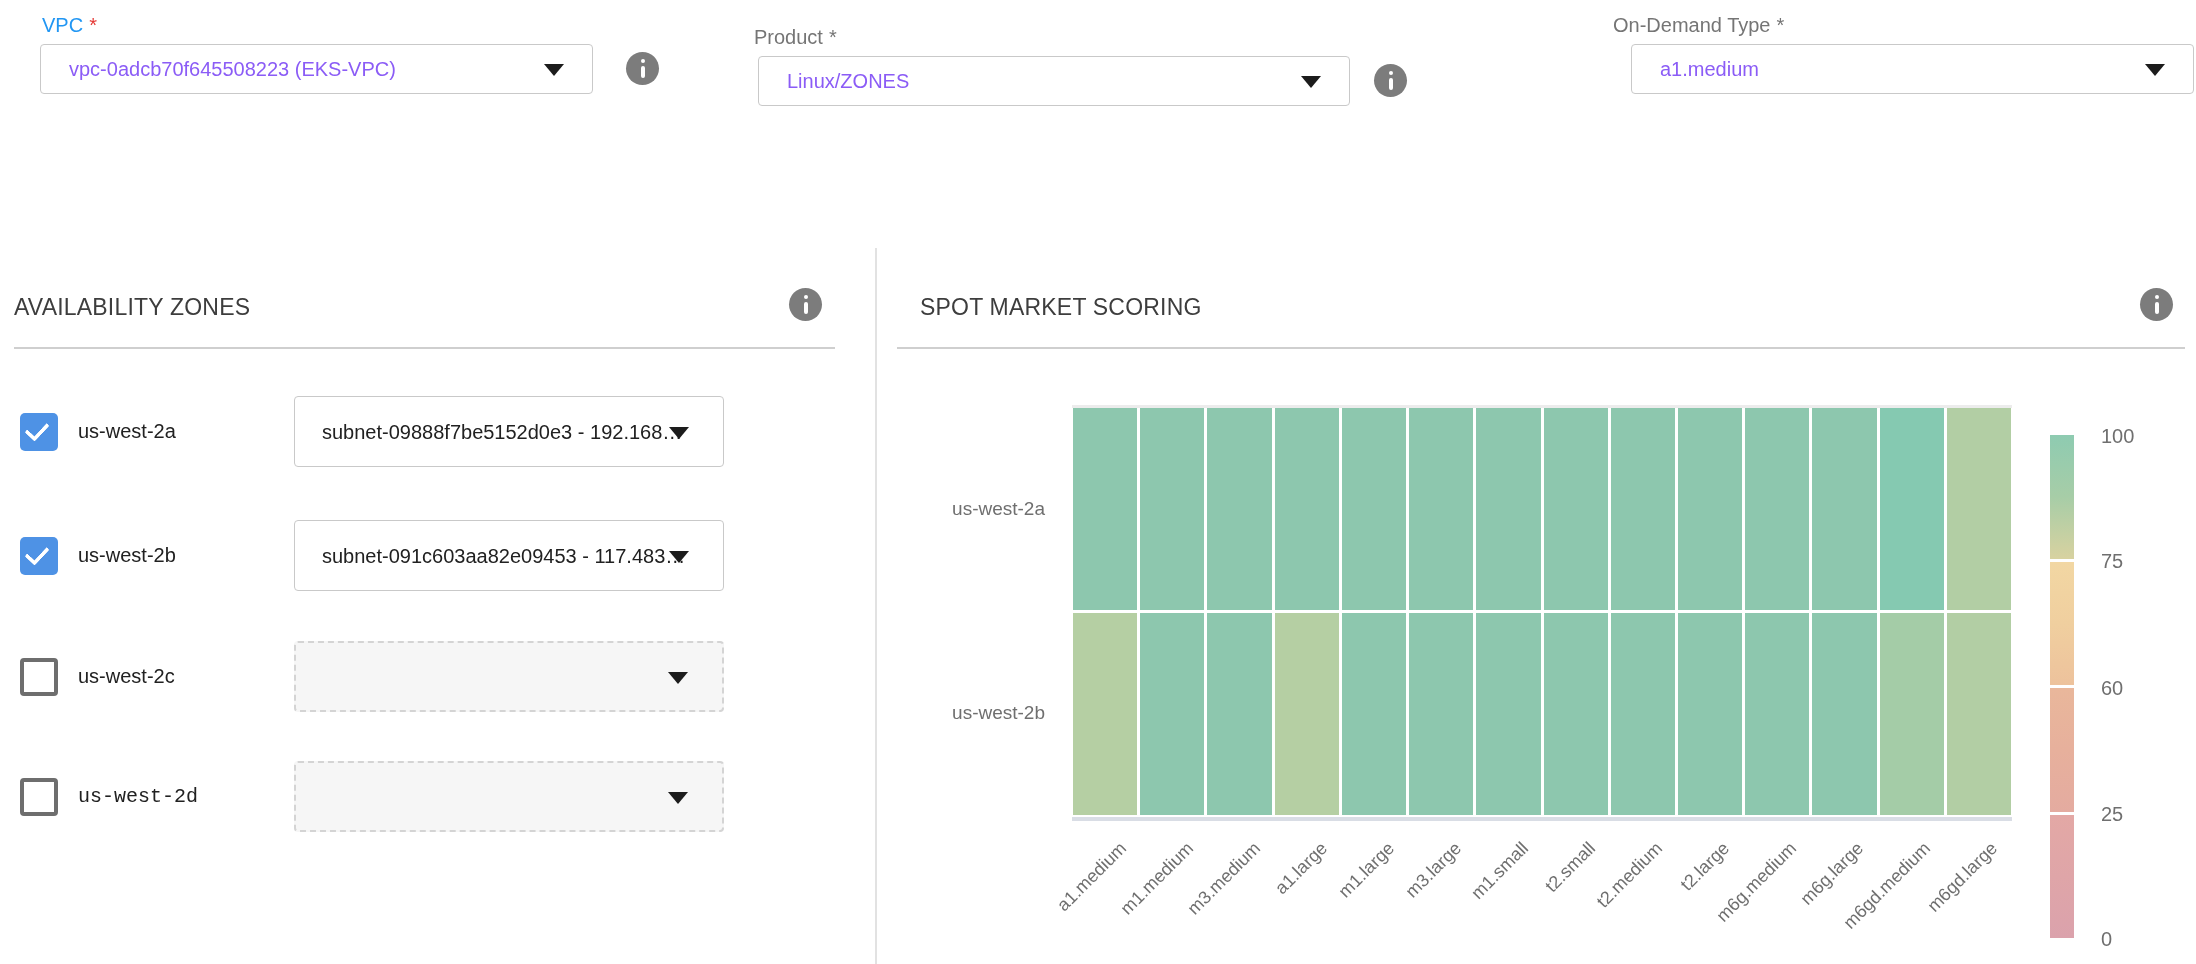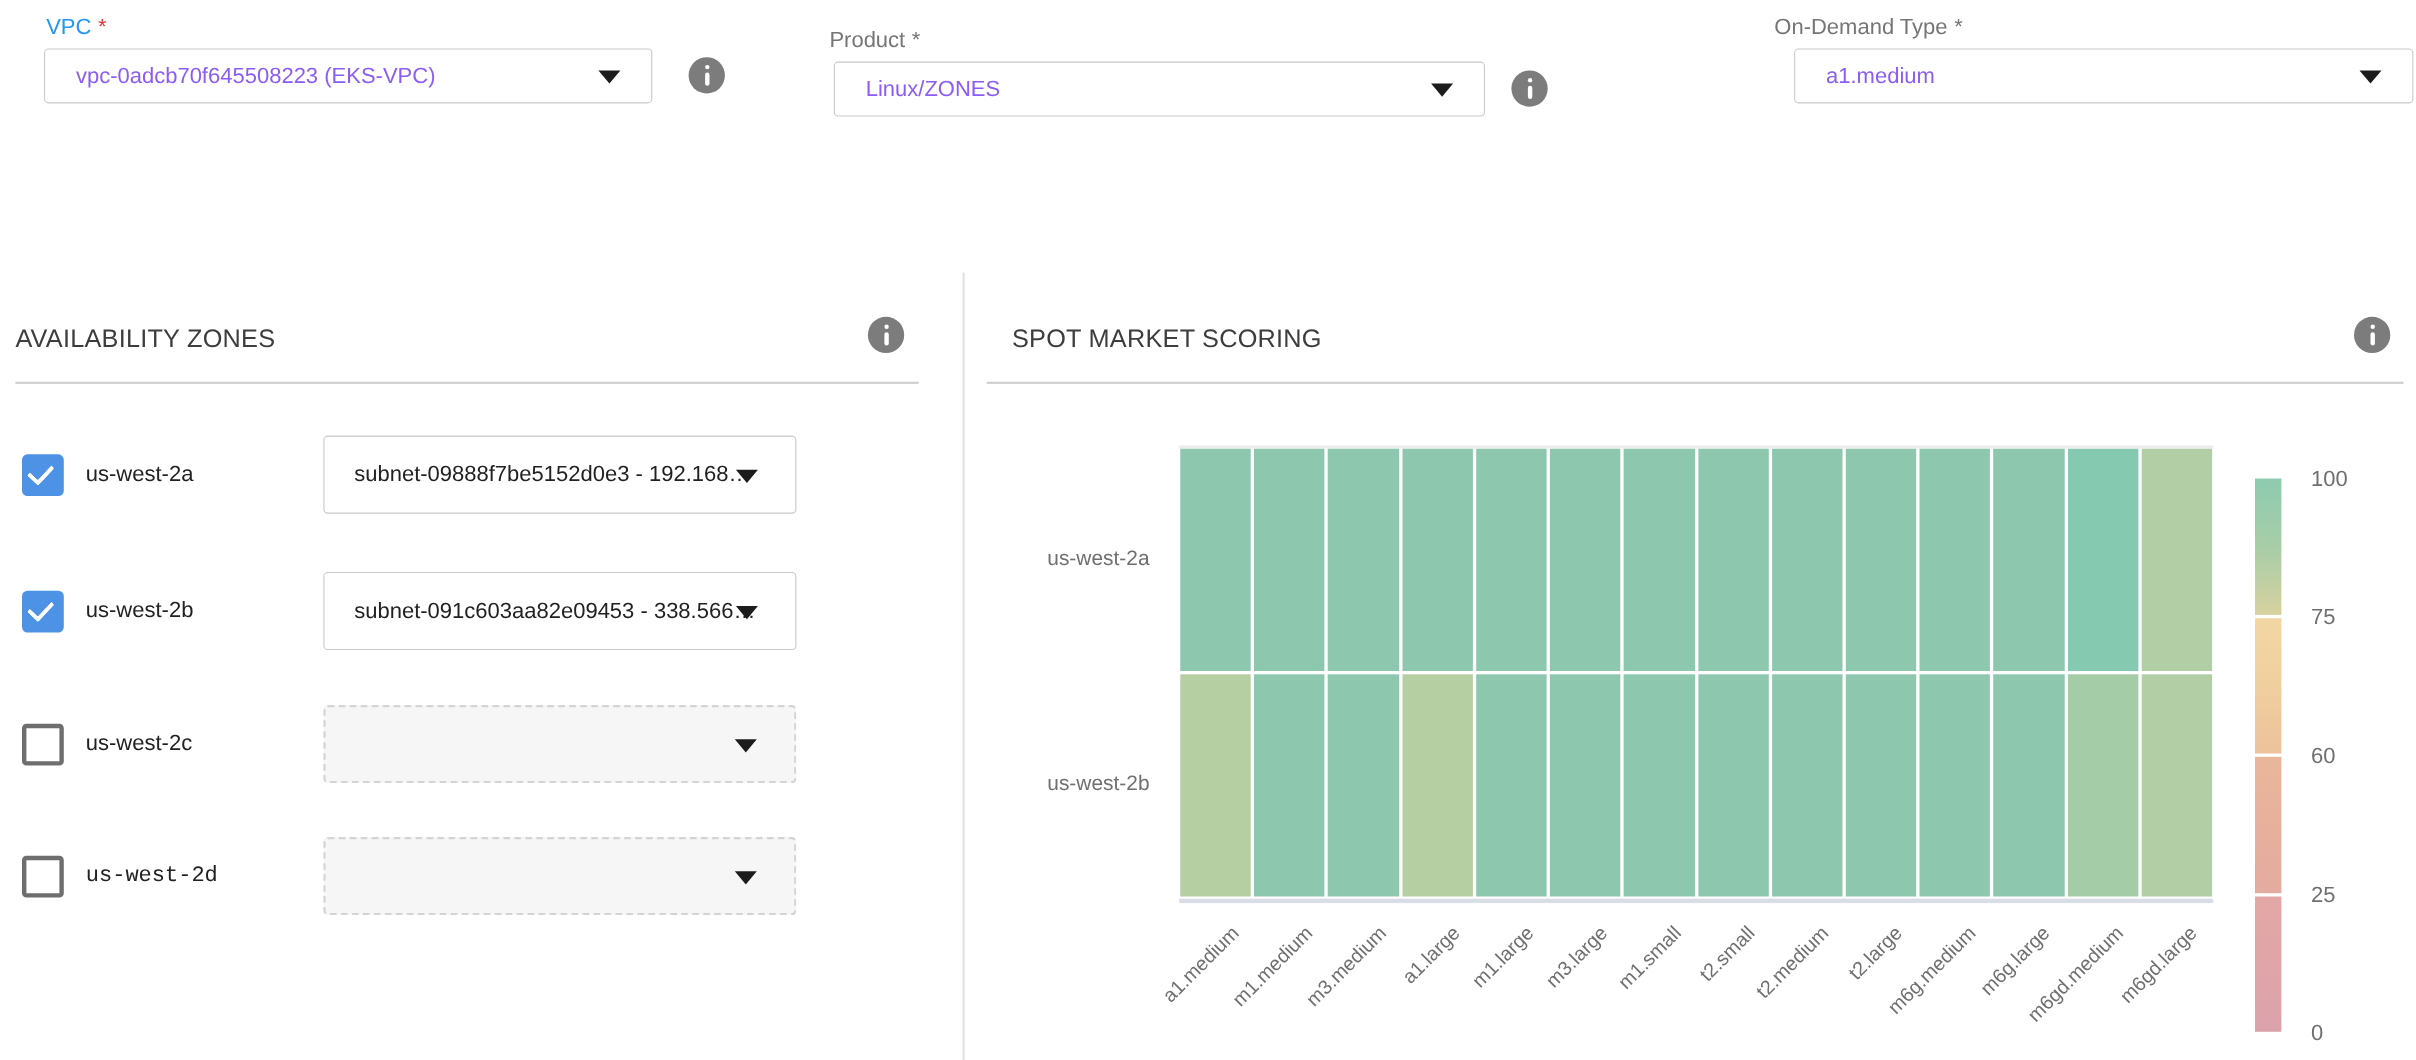--- a/index.html
+++ b/index.html
@@ -102,21 +102,21 @@
           <span class="value">subnet-09888f7be5152d0e3 - 192.168…</span>
           <span class="caret"></span>
         </div>
       </div>
       <div class="az-row" style="top: 520px;">
         <span class="az-checkbox checked">
           <span class="tick"></span>
         </span>
         <span class="az-zone-label">us-west-2b</span>
         <div class="az-select filled">
-          <span class="value">subnet-091c603aa82e09453 - 338.566…</span>
+          <span class="value">subnet-091c603aa82e09453 - 117.483…</span>
           <span class="caret"></span>
         </div>
       </div>
       <div class="az-row" style="top: 641px;">
         <span class="az-checkbox unchecked"></span>
         <span class="az-zone-label">us-west-2c</span>
         <div class="az-select empty">
           <span class="value"></span>
           <span class="caret"></span>
         </div>

